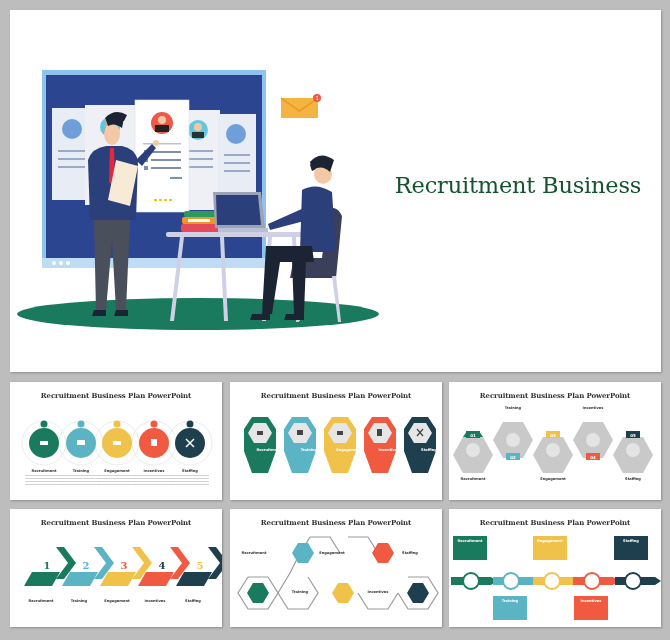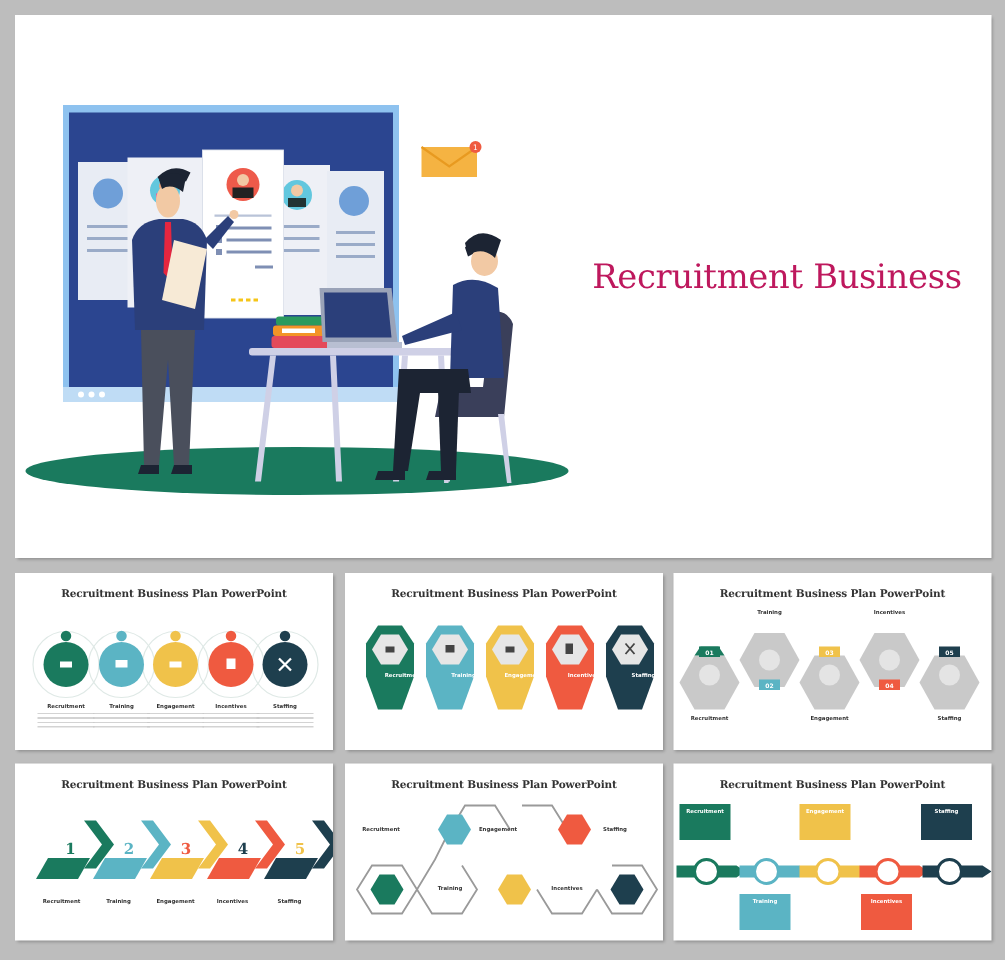--- a/index.html
+++ b/index.html
@@ -6,21 +6,21 @@
   html, body { width: 670px; height: 640px; overflow: hidden; }
   body { background: #bdbdbd; font-family: "Liberation Sans", sans-serif; position: relative; }
 
   .main-slide {
     position: absolute; left: 10px; top: 10px; width: 651px; height: 362px;
     background: #ffffff; box-shadow: 1px 1px 2px rgba(0,0,0,0.25); overflow: hidden;
   }
   .main-title {
     position: absolute; left: 368px; top: 160px; width: 280px;
     text-align: center; font-family: "DejaVu Serif", serif; font-size: 22.5px;
-    line-height: 30px; color: #be185d; letter-spacing: -0.2px;
+    line-height: 30px; color: #14532d; letter-spacing: -0.2px;
   }
   .illus { position: absolute; left: 0; top: 0; width: 370px; height: 362px; }
 
   .thumb {
     position: absolute; width: 212px; height: 118px; background: #ffffff;
     box-shadow: 1px 1px 2px rgba(0,0,0,0.25); overflow: hidden;
   }
   .thumb-title {
     position: absolute; left: 0; right: 0; top: 9px; text-align: center;
     font-family: "DejaVu Serif", serif; font-size: 7px; font-weight: bold; color: #333;

